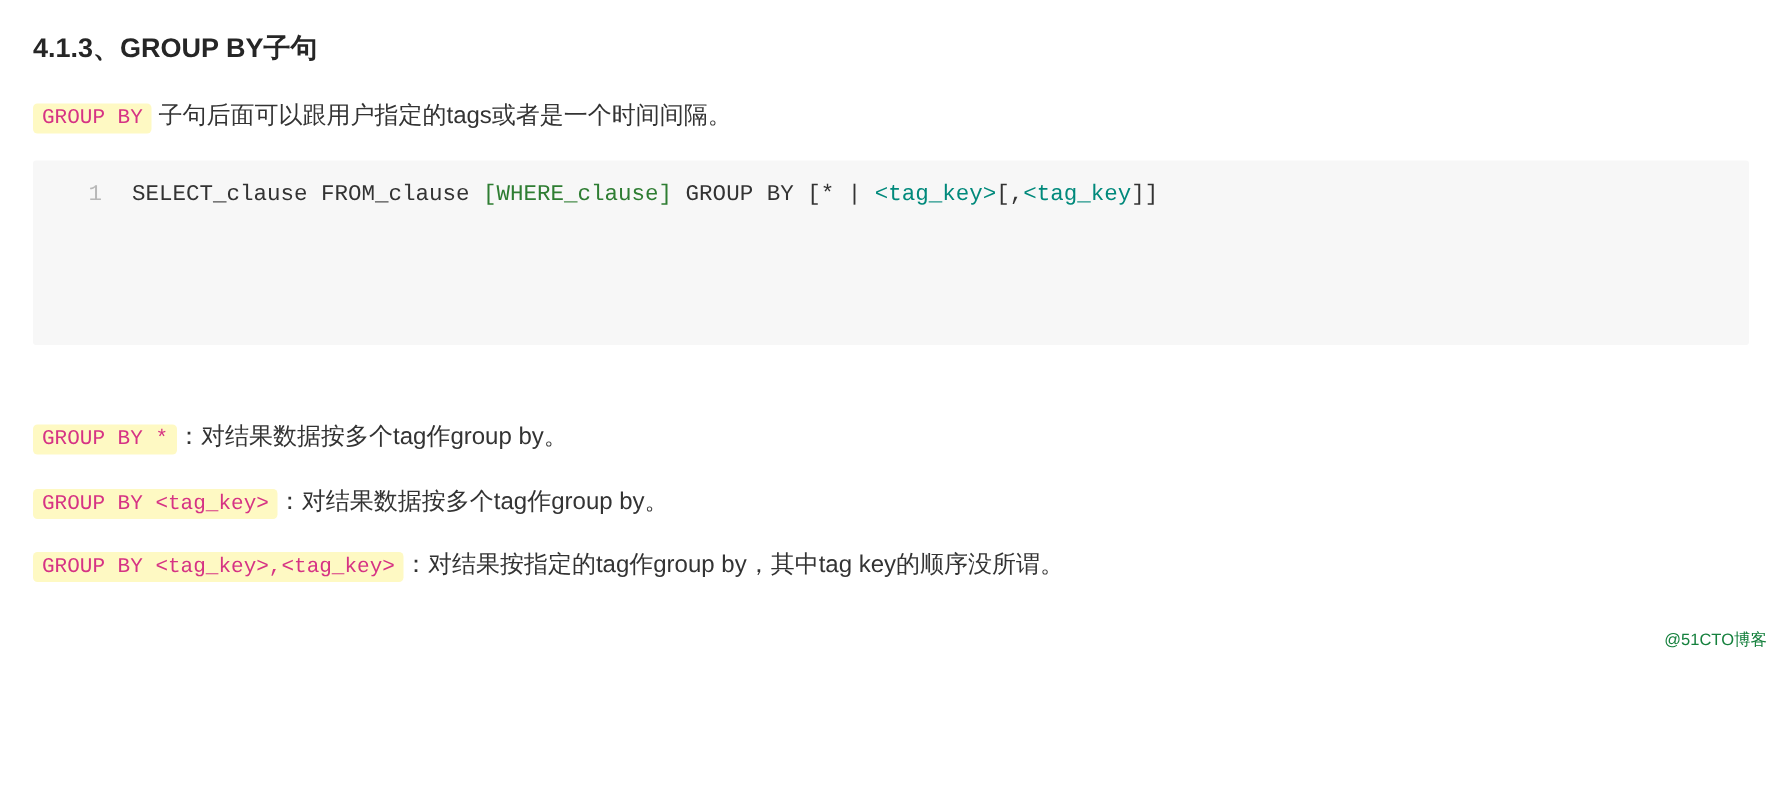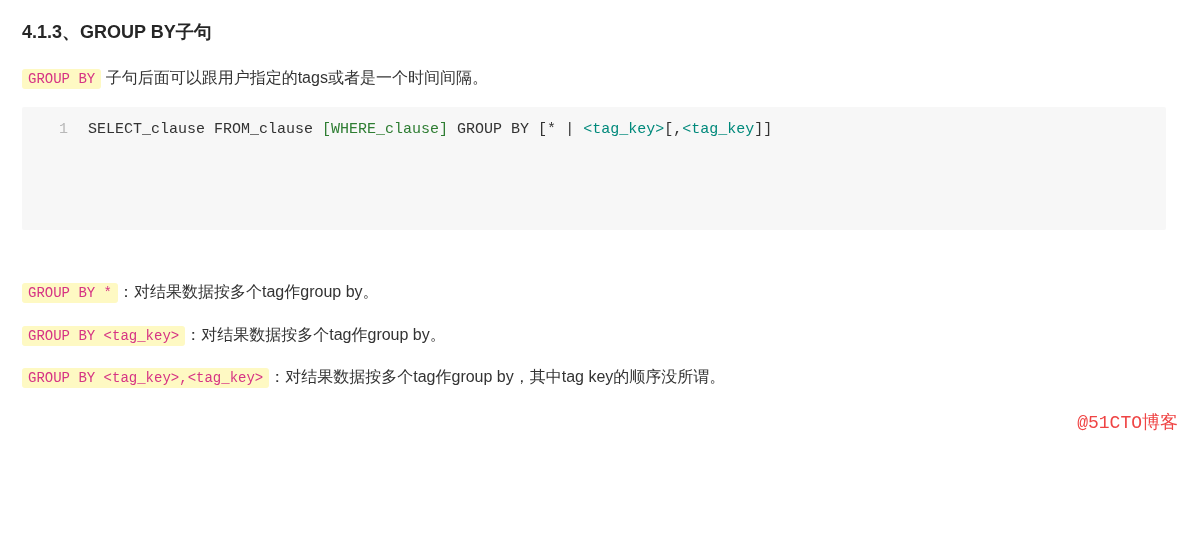--- a/index.html
+++ b/index.html
@@ -75,24 +75,23 @@
     border: none;
   }
   .tok-plain { color: #333333; }
   .tok-green { color: #2e7d32; }
   .tok-teal  { color: #00897b; }
   .spacer-v { height: 34px; }
   .watermark {
     position: absolute;
     right: 6px;
     bottom: 2px;
-    font-size: 18px;
-    color: #ef4444;
+    font-size: 11px;
+    color: #15803d;
     user-select: none;
-    font-family: Liberation Mono, monospace;
   }
 </style>
 </head>
 <body>
 
 <div class="article">
 
   <h3 class="section-heading">4.1.3、GROUP BY子句</h3>
 
   <p class="para">
@@ -113,17 +112,17 @@
 
   <p class="para">
     <code class="inline">GROUP BY *</code><span>：对结果数据按多个tag作group by。</span>
   </p>
 
   <p class="para">
     <code class="inline">GROUP BY &lt;tag_key&gt;</code><span>：对结果数据按多个tag作group by。</span>
   </p>
 
   <p class="para">
-    <code class="inline">GROUP BY &lt;tag_key&gt;,&lt;tag_key&gt;</code><span>：对结果数据按多个tag作group by，其中tag key的顺序没所谓。</span>
+    <code class="inline">GROUP BY &lt;tag_key&gt;,&lt;tag_key&gt;</code><span>：对结果按指定的tag作group by，其中tag key的顺序没所谓。</span>
   </p>
 
   <div class="watermark">@51CTO博客</div>
 </div>
 
 </body></html>

